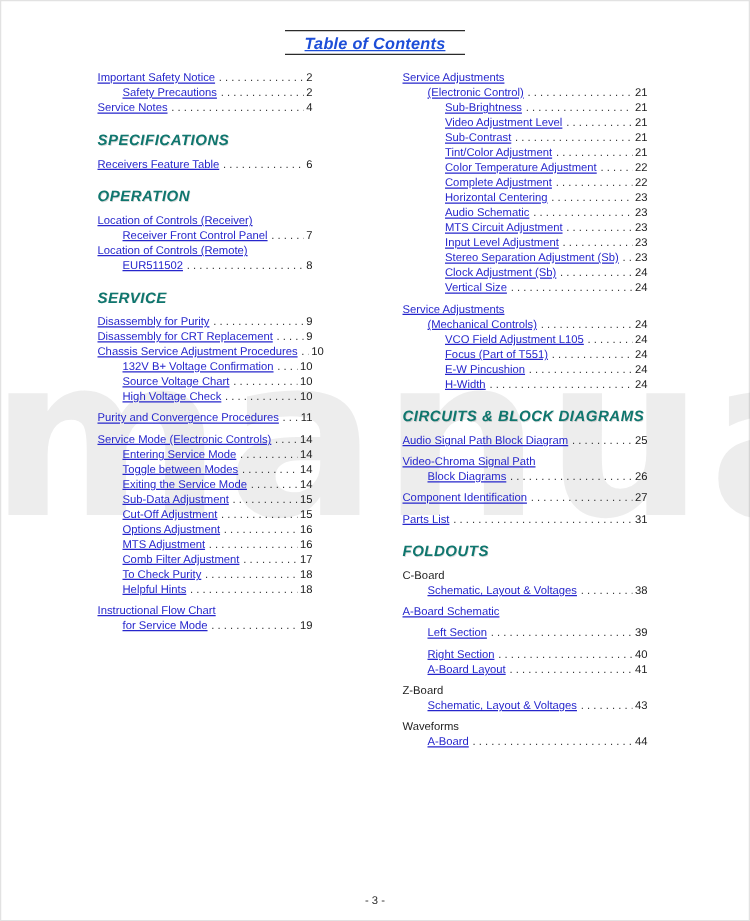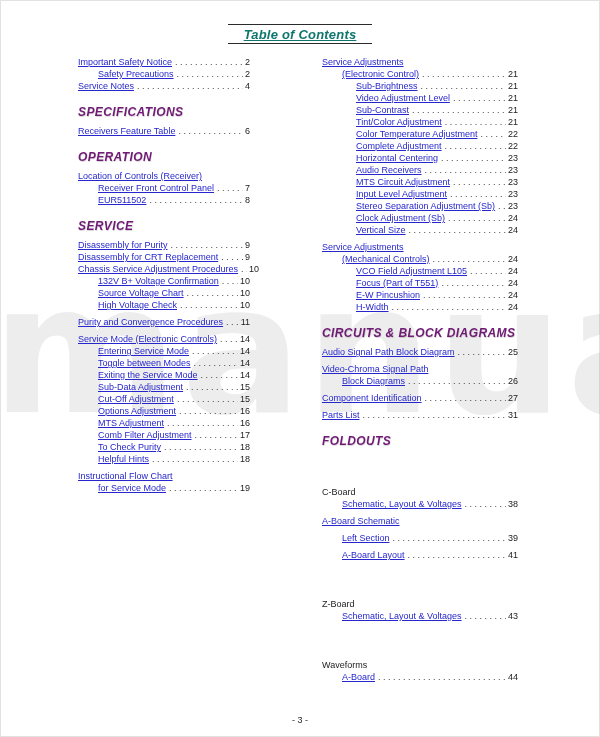--- a/index.html
+++ b/index.html
@@ -28,39 +28,39 @@
     white-space: nowrap;
     pointer-events: none;
     user-select: none;
   }
   .title-bar { text-align: center; padding-top: 24px; }
   .title-box {
     display: inline-block;
     font-size: 13px;
     font-weight: bold;
     font-style: italic;
-    color: #0f766e;
+    color: #1d4ed8;
     padding: 2px 16px 1px 16px;
     border-top: 1.5px solid #2b2b2b;
     border-bottom: 1.5px solid #2b2b2b;
     text-decoration: underline;
     letter-spacing: 0.2px;
   }
   .toc-columns {
     display: flex;
     padding: 12px 28px 0 78px;
     gap: 72px;
   }
   .toc-column-left { width: 172px; flex: none; }
   .toc-column-right { width: 196px; flex: none; }
   .section-header {
     font-size: 12px;
     font-weight: bold;
     font-style: italic;
-    color: #701a75;
+    color: #0f766e;
     letter-spacing: 0.4px;
     margin: 13px 0 7px 0;
     text-shadow: 0.5px 0.5px 0 rgba(0,0,0,0.15);
   }
   .toc-row {
     display: flex;
     align-items: baseline;
     font-size: 9px;
     line-height: 11px;
     margin: 1px 0;
@@ -71,21 +71,20 @@
   .toc-link {
     color: #2626cc;
     text-decoration: underline;
     cursor: pointer;
     white-space: nowrap;
   }
   .toc-plain {
     color: #1c1c1c;
     text-decoration: none;
     white-space: nowrap;
-    margin-top: 32px;
   }
   .leader {
     flex: 1 1 auto;
     overflow: hidden;
     white-space: nowrap;
     color: #333;
     margin-left: 3px;
     min-width: 6px;
   }
   .leader::after {
@@ -138,20 +137,23 @@
           </div>
           <div class="section-header">OPERATION</div>
           <div class="toc-row indent-0">
             <a class="toc-link">Location of Controls (Receiver)</a>
           </div>
           <div class="toc-row indent-1">
             <a class="toc-link">Receiver Front Control Panel</a>
             <span class="leader"></span>
             <span class="toc-page">7</span>
           </div>
+          <div class="toc-row indent-0">
+            <a class="toc-link">Location of Controls (Remote)</a>
+          </div>
           <div class="toc-row indent-1">
             <a class="toc-link">EUR511502</a>
             <span class="leader"></span>
             <span class="toc-page">8</span>
           </div>
           <div class="section-header">SERVICE</div>
           <div class="toc-row indent-0">
             <a class="toc-link">Disassembly for Purity</a>
             <span class="leader"></span>
             <span class="toc-page">9</span>
@@ -291,21 +293,21 @@
             <a class="toc-link">Complete Adjustment</a>
             <span class="leader"></span>
             <span class="toc-page">22</span>
           </div>
           <div class="toc-row indent-2">
             <a class="toc-link">Horizontal Centering</a>
             <span class="leader"></span>
             <span class="toc-page">23</span>
           </div>
           <div class="toc-row indent-2">
-            <a class="toc-link">Audio Receivers</a>
+            <a class="toc-link">Audio Schematic</a>
             <span class="leader"></span>
             <span class="toc-page">23</span>
           </div>
           <div class="toc-row indent-2">
             <a class="toc-link">MTS Circuit Adjustment</a>
             <span class="leader"></span>
             <span class="toc-page">23</span>
           </div>
           <div class="toc-row indent-2">
             <a class="toc-link">Input Level Adjustment</a>
@@ -396,20 +398,25 @@
           <div class="toc-row indent-0">
             <a class="toc-link">A-Board Schematic</a>
           </div>
           <div class="toc-space"></div>
           <div class="toc-row indent-1">
             <a class="toc-link">Left Section</a>
             <span class="leader"></span>
             <span class="toc-page">39</span>
           </div>
           <div class="toc-space"></div>
+          <div class="toc-row indent-1">
+            <a class="toc-link">Right Section</a>
+            <span class="leader"></span>
+            <span class="toc-page">40</span>
+          </div>
           <div class="toc-row indent-1">
             <a class="toc-link">A-Board Layout</a>
             <span class="leader"></span>
             <span class="toc-page">41</span>
           </div>
           <div class="toc-space"></div>
           <div class="toc-row indent-0">
             <a class="toc-plain">Z-Board</a>
           </div>
           <div class="toc-row indent-1">

